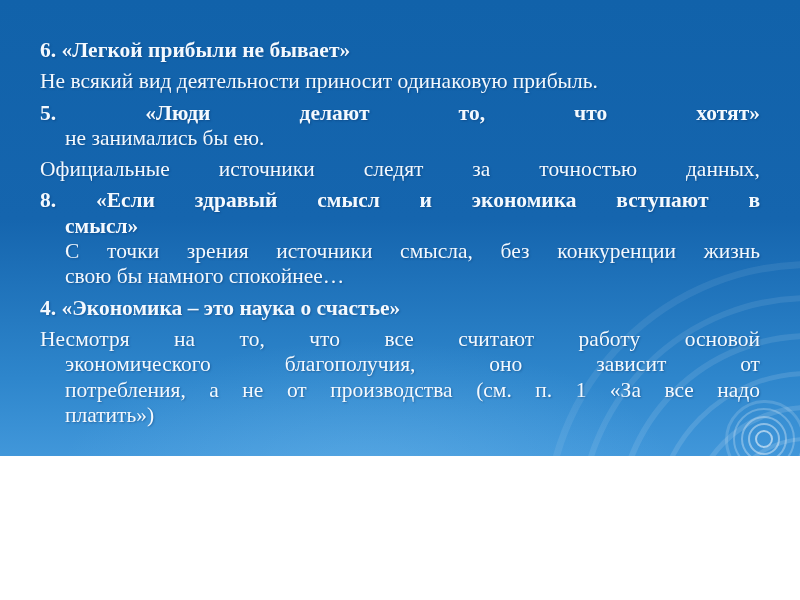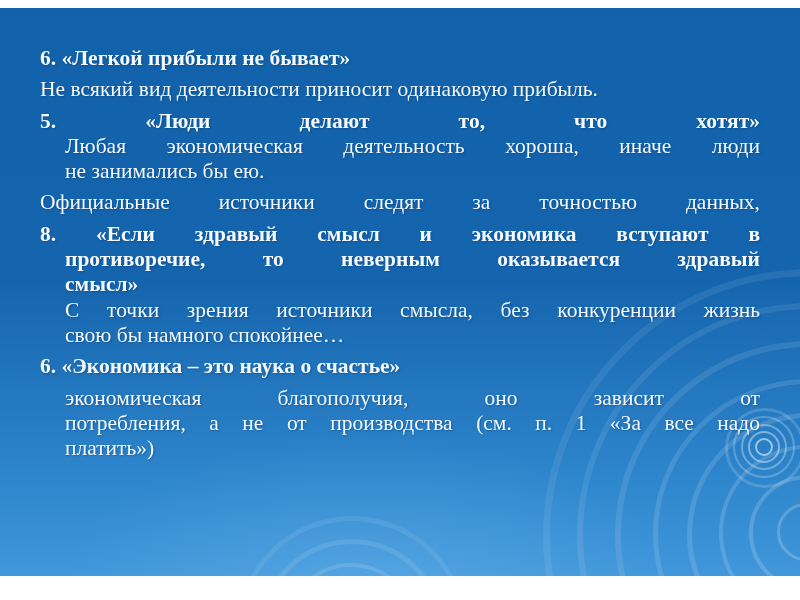--- a/index.html
+++ b/index.html
@@ -1,26 +1,25 @@
 <!DOCTYPE html>
 <html style="--bg-top: #1162AA; --bg-mid: #1565AE; --bg-lower: #2E86CC; --bg-bottom: #4197DA; --text-color: #F4F9FE;"><head>
 <meta charset="utf-8">
 <style>
   html, body { margin: 0; padding: 0; }
   body {
     width: 800px; height: 600px; overflow: hidden;
     font-family: "Liberation Serif", "DejaVu Serif", serif;
   }
   #slide {
-    position: relative; width: 800px; height: 568px; overflow: hidden;
+    position: relative; width: 800px; height: 456px; overflow: hidden;
     background:
       radial-gradient(55% 42% at 46% 104%, rgba(130,200,245,0.30), rgba(130,200,245,0) 70%),
       linear-gradient(180deg, var(--bg-top, #1162AA) 0%, var(--bg-mid, #1565AE) 48%,
                       var(--bg-lower, #2E86CC) 83%, var(--bg-bottom, #4197DA) 100%);
-    margin-top: 8px;
   }
   #text-block {
     position: absolute; left: 40px; right: 40px; top: 38px;
     color: var(--text-color, #F4F9FE);
     font-size: 21.5px; line-height: 25.3px;
     text-shadow: 1px 1px 2px rgba(8, 48, 100, 0.40);
   }
   .para { margin: 0 0 6px 0; }
   .para:last-child { margin-bottom: 0; }
   .line { text-align: justify; white-space: nowrap; }
@@ -53,35 +52,34 @@
     <div class="ring" style="left: 237px; top: 508px; width: 220px; height: 220px; border-width: 5px; border-color: rgba(255, 255, 255, 0.08);"></div>
     <div id="text-block">
       <div class="para">
         <div class="line bold">6. «Легкой прибыли не бывает»</div>
       </div>
       <div class="para">
         <div class="line">Не всякий вид деятельности приносит одинаковую прибыль.</div>
       </div>
       <div class="para">
         <div class="line bold stretch">5. «Люди делают то, что хотят»</div>
-        <div class="line indent stretch">Любая экономическая деятельность хороша, иначе люди</div>
         <div class="line indent">не занимались бы ею.</div>
       </div>
       <div class="para">
         <div class="line stretch">Официальные источники следят за точностью данных,</div>
       </div>
       <div class="para">
         <div class="line bold stretch">8. «Если здравый смысл и экономика вступают в</div>
-        <div class="line bold indent stretch">противоречие, то неверным оказывается здравый</div>
         <div class="line bold indent">смысл»</div>
         <div class="line indent stretch">С точки зрения источники смысла, без конкуренции жизнь</div>
         <div class="line indent">свою бы намного спокойнее…</div>
       </div>
       <div class="para">
-        <div class="line bold">6. «Экономика – это наука о счастье»</div>
+        <div class="line bold">4. «Экономика – это наука о счастье»</div>
       </div>
       <div class="para">
-        <div class="line indent stretch">экономическая благополучия, оно зависит от</div>
+        <div class="line stretch">Несмотря на то, что все считают работу основой</div>
+        <div class="line indent stretch">экономического благополучия, оно зависит от</div>
         <div class="line indent stretch">потребления, а не от производства (см. п. 1 «За все надо</div>
         <div class="line indent">платить»)</div>
       </div>
     </div>
 </div>
 
 </body></html>

